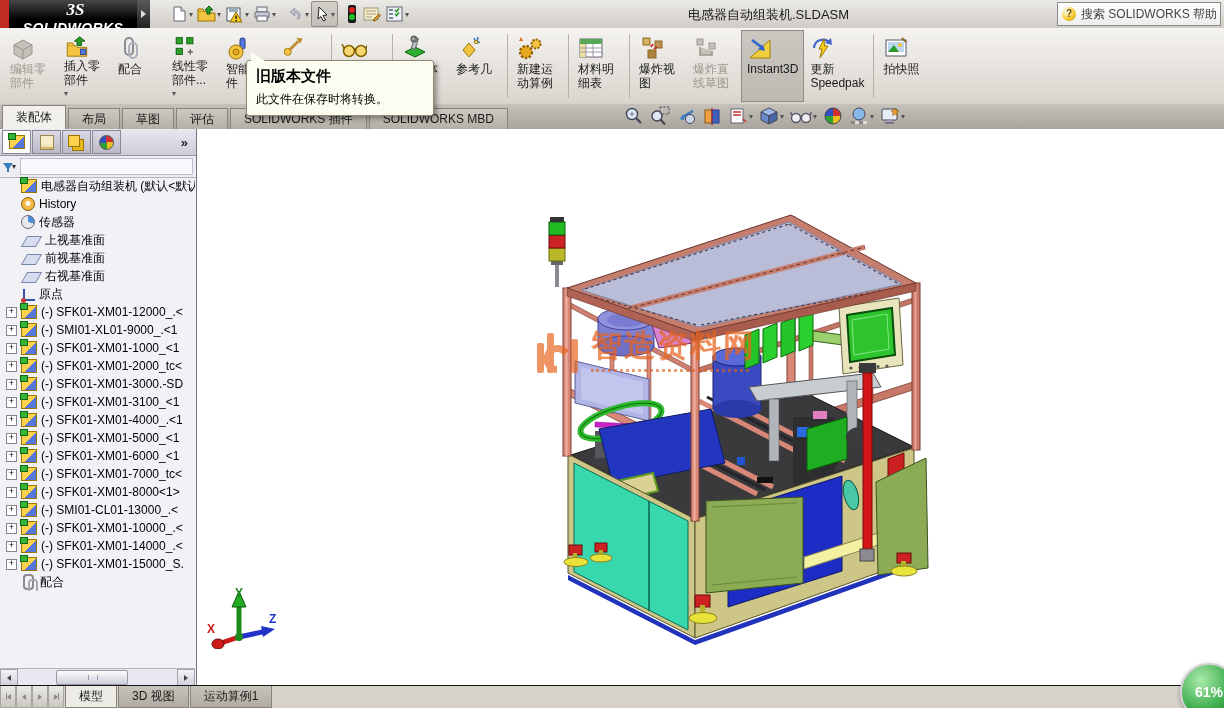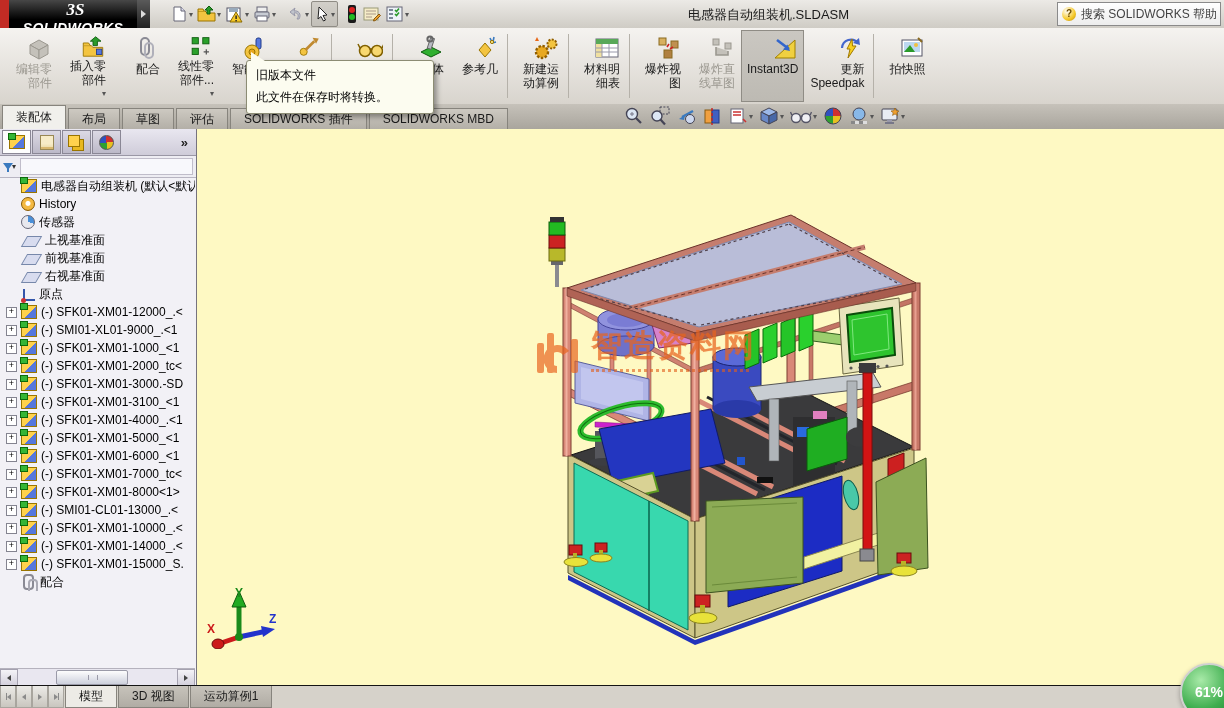--- a/index.html
+++ b/index.html
@@ -18,31 +18,31 @@
 .qbtn svg{display:block;}
 .drop-glyph{font-size:8px;color:#555;margin-left:1px;}
 .qbtn.pressed{border:1px solid #8f8c85;background:linear-gradient(#d2cfc9,#c2bfb8);border-radius:2px;}
 .qsep{width:6px;}
 .doc-title{position:absolute;left:688px;top:6px;font-size:13px;color:#1a1a1a;}
 .search-box{position:absolute;right:3px;top:2px;width:162px;height:22px;background:linear-gradient(#ffffff,#ededed);border:1px solid #8a8a8a;display:flex;align-items:center;font-size:12px;color:#444;}
 .help-ball{width:14px;height:14px;border-radius:50%;background:radial-gradient(circle at 35% 30%,#fff,#f5c827 60%,#b8860b);color:#6b4c00;font-size:10px;font-weight:bold;text-align:center;line-height:14px;margin:0 5px 0 4px;flex:none;}
 
 .ribbon{position:absolute;top:28px;left:0;right:0;height:76px;background:linear-gradient(#f5f3f0,#d8d4cd);border-bottom:1px solid #96938b;}
 .ribbon-inner{display:flex;align-items:stretch;padding:2px 2px 0 4px;height:72px;}
-.rbtn{display:flex;flex-direction:column;align-items:flex-end;padding:4px 5px 0 5px;min-width:42px;font-size:12px;line-height:14px;color:#1a1a1a;text-align:center;border:1px solid transparent;}
+.rbtn{display:flex;flex-direction:column;align-items:flex-start;padding:4px 5px 0 5px;min-width:42px;font-size:12px;line-height:14px;color:#1a1a1a;text-align:center;border:1px solid transparent;}
 .rbtn .ric{width:26px;height:26px;margin-bottom:1px;}
 .rbtn .drop-glyph{margin:0;}
 .rbtn.disabled{color:#9b9890;}
 .rbtn.disabled svg *{fill:#c4c1ba !important;stroke:#9b9890 !important;}
 .rbtn.active{background:linear-gradient(#cac7c1,#bdbab3);border:1px solid #8f8c85;}
 .rsep{width:1px;background:#b5b1a9;margin:4px 3px;}
 
 .tooltip{position:absolute;left:246px;top:60px;width:168px;background:#fcfcf0;border:1px solid #8c8c74;border-radius:3px;box-shadow:3px 3px 5px rgba(0,0,0,.35);padding:6px 9px 7px 9px;z-index:60;}
 .tooltip .wedge{position:absolute;left:4px;top:-9px;width:0;height:0;border-right:14px solid transparent;border-bottom:9px solid #fcfcf0;}
-.tt-title{font-weight:normal;font-size:12px;color:#000;}
+.tt-title{font-weight:bold;font-size:15px;color:#000;}
 .tt-body{font-size:12px;color:#000;margin-top:5px;}
 
 .tabband{position:absolute;top:104px;left:0;right:0;height:25px;background:linear-gradient(#c6c2ba,#a9a59d);display:flex;align-items:flex-end;}
 .ctab{height:20px;padding:0 13px;font-size:12px;color:#1a1a1a;background:linear-gradient(#cdc9c1,#b3afa7);border:1px solid #87847d;border-bottom:none;display:flex;align-items:center;margin-right:2px;}
 .ctab:first-child{margin-left:2px;}
 .ctab.active{background:#f1f0ec;height:23px;}
 .hud{position:absolute;left:622px;top:2px;display:flex;align-items:center;gap:2px;}
 .hudbtn{display:flex;align-items:center;padding:0 2px;}
 
 .panel{position:absolute;top:129px;left:0;width:196px;bottom:22px;background:#f2f1f6;border-right:1px solid #76737d;}
@@ -82,21 +82,21 @@
 .m-ic4{width:13px;height:13px;border-radius:50%;background:conic-gradient(#d03030 0 25%,#e8c020 25% 50%,#30a030 50% 75%,#3050c0 75% 100%);border:1px solid #555;}
 
 .hscroll{position:absolute;left:0;right:1px;bottom:0;height:17px;background:#e9e7f0;border-top:1px solid #b5b2bd;display:flex;align-items:stretch;}
 .harrow{width:16px;background:linear-gradient(#f4f3f7,#d4d1dd);border:1px solid #a5a2b0;display:flex;align-items:center;justify-content:center;}
 .tri-l{width:0;height:0;border-top:3px solid transparent;border-bottom:3px solid transparent;border-right:4px solid #444;}
 .tri-r{width:0;height:0;border-top:3px solid transparent;border-bottom:3px solid transparent;border-left:4px solid #444;}
 .htrack{flex:1;position:relative;}
 .hthumb{position:absolute;left:38px;top:1px;width:70px;bottom:1px;background:linear-gradient(#fdfdfd,#cdd0dd);border:1px solid #9a9aa8;border-radius:2px;}
 .hthumb::before{content:"";position:absolute;left:50%;top:4px;bottom:4px;width:8px;margin-left:-4px;border-left:1px solid #9a9aa8;border-right:1px solid #9a9aa8;}
 
-.viewport{position:absolute;top:129px;left:197px;right:0;bottom:22px;background:#fef9c3;overflow:hidden;}
+.viewport{position:absolute;top:129px;left:197px;right:0;bottom:22px;background:#ffffff;overflow:hidden;}
 .machine-svg{position:absolute;left:0;top:0;}
 .watermark{position:absolute;left:336px;top:196px;display:flex;align-items:center;gap:6px;opacity:.72;pointer-events:none;}
 .wm-text{display:flex;flex-direction:column;}
 .wm-main{font-size:31px;font-weight:bold;color:#e8641e;letter-spacing:2px;text-shadow:0 0 1px rgba(232,100,30,.5);}
 .wm-sub{height:5px;margin-top:2px;border-top:3px dotted rgba(225,95,28,.85);width:96%;}
 .triad{position:absolute;left:8px;top:456px;}
 .badge{position:absolute;left:1180px;top:663px;width:54px;height:54px;border-radius:50%;border:2px solid #d0d0d0;background:radial-gradient(circle at 35% 28%,#a8eaa8,#3fae4f 55%,#1f7a2e);color:#fff;font-size:14px;font-weight:bold;display:flex;align-items:center;justify-content:center;z-index:70;box-shadow:0 2px 5px rgba(0,0,0,.3);}
 
 .bottombar{position:absolute;left:0;right:0;bottom:0;height:22px;background:#d6d2ca;border-top:1px solid #141414;display:flex;align-items:stretch;z-index:20;}
 .nbtn{width:14px;display:flex;align-items:center;justify-content:center;background:linear-gradient(#ecebe7,#c9c6bf);border:1px solid #a8a59e;border-top:none;}

